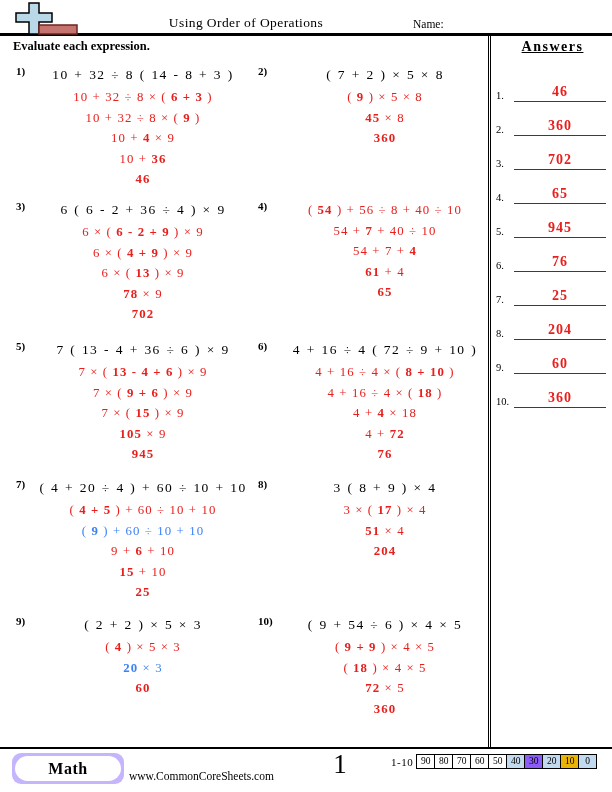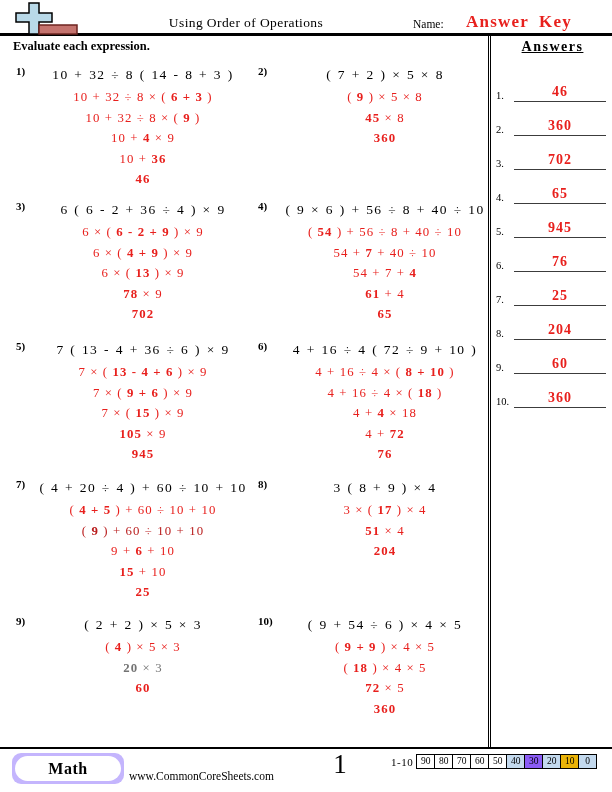--- a/index.html
+++ b/index.html
@@ -58,21 +58,20 @@
 
   <div class="header">
     <span class="logo-icon">
       <svg width="68" height="33" viewBox="0 0 68 33">
         <path d="M17,1 h10 v10 h13 v9 h-13 v12 h-10 v-12 h-13 v-9 h13 z" fill="#b9d9e8" stroke="#000" stroke-width="1.5"></path>
         <rect x="27" y="23" width="38" height="9" fill="#c4736e" stroke="#6e2420" stroke-width="1.5"></rect>
       </svg>
     </span>
     <div class="hdr-title">Using Order of Operations</div>
     <div class="hdr-name">Name:</div>
-    <div class="hdr-key" style="color:#e8201d;">Answer Key</div>
   </div>
 
   <div class="instruction">Evaluate each expression.</div>
 
   <div id="problems">
       <div class="problem" style="top: 65px; left: 16px;">
         <span class="p-num">1)</span>
         <div class="p-lines">
           <div class="p-expr">10 + 32 ÷ 8 ( 14 - 8 + 3 )</div>
           <div class="p-step" style="color: rgb(232, 32, 29);"><span>10 + 32 ÷ 8 × ( </span><span class="bseg">6 + 3</span><span> )</span></div>
@@ -98,21 +97,20 @@
           <div class="p-step" style="color: rgb(232, 32, 29);"><span>6 × ( </span><span class="bseg">6 - 2 + 9</span><span> ) × 9</span></div>
           <div class="p-step" style="color: rgb(232, 32, 29);"><span>6 × ( </span><span class="bseg">4 + 9</span><span> ) × 9</span></div>
           <div class="p-step" style="color: rgb(232, 32, 29);"><span>6 × ( </span><span class="bseg">13</span><span> ) × 9</span></div>
           <div class="p-step" style="color: rgb(232, 32, 29);"><span class="bseg">78</span><span> × 9</span></div>
           <div class="p-step" style="color: rgb(232, 32, 29);"><span class="bseg">702</span></div>
         </div>
       </div>
       <div class="problem" style="top: 200px; left: 258px;">
         <span class="p-num">4)</span>
         <div class="p-lines">
-          <div class="p-expr">( 9 × 6 ) + 56 ÷ 8 + 40 ÷ 10</div>
           <div class="p-step" style="color: rgb(232, 32, 29);"><span>( </span><span class="bseg">54</span><span> ) + 56 ÷ 8 + 40 ÷ 10</span></div>
           <div class="p-step" style="color: rgb(232, 32, 29);"><span>54 + </span><span class="bseg">7</span><span> + 40 ÷ 10</span></div>
           <div class="p-step" style="color: rgb(232, 32, 29);"><span>54 + 7 + </span><span class="bseg">4</span></div>
           <div class="p-step" style="color: rgb(232, 32, 29);"><span class="bseg">61</span><span> + 4</span></div>
           <div class="p-step" style="color: rgb(232, 32, 29);"><span class="bseg">65</span></div>
         </div>
       </div>
       <div class="problem" style="top: 340px; left: 16px;">
         <span class="p-num">5)</span>
         <div class="p-lines">
@@ -133,41 +131,41 @@
           <div class="p-step" style="color: rgb(232, 32, 29);"><span>4 + </span><span class="bseg">4</span><span> × 18</span></div>
           <div class="p-step" style="color: rgb(232, 32, 29);"><span>4 + </span><span class="bseg">72</span></div>
           <div class="p-step" style="color: rgb(232, 32, 29);"><span class="bseg">76</span></div>
         </div>
       </div>
       <div class="problem" style="top: 478px; left: 16px;">
         <span class="p-num">7)</span>
         <div class="p-lines">
           <div class="p-expr">( 4 + 20 ÷ 4 ) + 60 ÷ 10 + 10</div>
           <div class="p-step" style="color: rgb(232, 32, 29);"><span>( </span><span class="bseg">4 + 5</span><span> ) + 60 ÷ 10 + 10</span></div>
-          <div class="p-step" style="color: #b91c1c;"><span>( </span><span class="bseg">9</span><span> ) + 60 ÷ 10 + 10</span></div>
+          <div class="p-step" style="color: #3b82f6;"><span>( </span><span class="bseg">9</span><span> ) + 60 ÷ 10 + 10</span></div>
           <div class="p-step" style="color: rgb(232, 32, 29);"><span>9 + </span><span class="bseg">6</span><span> + 10</span></div>
           <div class="p-step" style="color: rgb(232, 32, 29);"><span class="bseg">15</span><span> + 10</span></div>
           <div class="p-step" style="color: rgb(232, 32, 29);"><span class="bseg">25</span></div>
         </div>
       </div>
       <div class="problem" style="top: 478px; left: 258px;">
         <span class="p-num">8)</span>
         <div class="p-lines">
           <div class="p-expr">3 ( 8 + 9 ) × 4</div>
           <div class="p-step" style="color: rgb(232, 32, 29);"><span>3 × ( </span><span class="bseg">17</span><span> ) × 4</span></div>
           <div class="p-step" style="color: rgb(232, 32, 29);"><span class="bseg">51</span><span> × 4</span></div>
           <div class="p-step" style="color: rgb(232, 32, 29);"><span class="bseg">204</span></div>
         </div>
       </div>
       <div class="problem" style="top: 615px; left: 16px;">
         <span class="p-num">9)</span>
         <div class="p-lines">
           <div class="p-expr">( 2 + 2 ) × 5 × 3</div>
           <div class="p-step" style="color: rgb(232, 32, 29);"><span>( </span><span class="bseg">4</span><span> ) × 5 × 3</span></div>
-          <div class="p-step" style="color: #737373;"><span class="bseg">20</span><span> × 3</span></div>
+          <div class="p-step" style="color: #3b82f6;"><span class="bseg">20</span><span> × 3</span></div>
           <div class="p-step" style="color: rgb(232, 32, 29);"><span class="bseg">60</span></div>
         </div>
       </div>
       <div class="problem" style="top: 615px; left: 258px;">
         <span class="p-num">10)</span>
         <div class="p-lines">
           <div class="p-expr">( 9 + 54 ÷ 6 ) × 4 × 5</div>
           <div class="p-step" style="color: rgb(232, 32, 29);"><span>( </span><span class="bseg">9 + 9</span><span> ) × 4 × 5</span></div>
           <div class="p-step" style="color: rgb(232, 32, 29);"><span>( </span><span class="bseg">18</span><span> ) × 4 × 5</span></div>
           <div class="p-step" style="color: rgb(232, 32, 29);"><span class="bseg">72</span><span> × 5</span></div>

